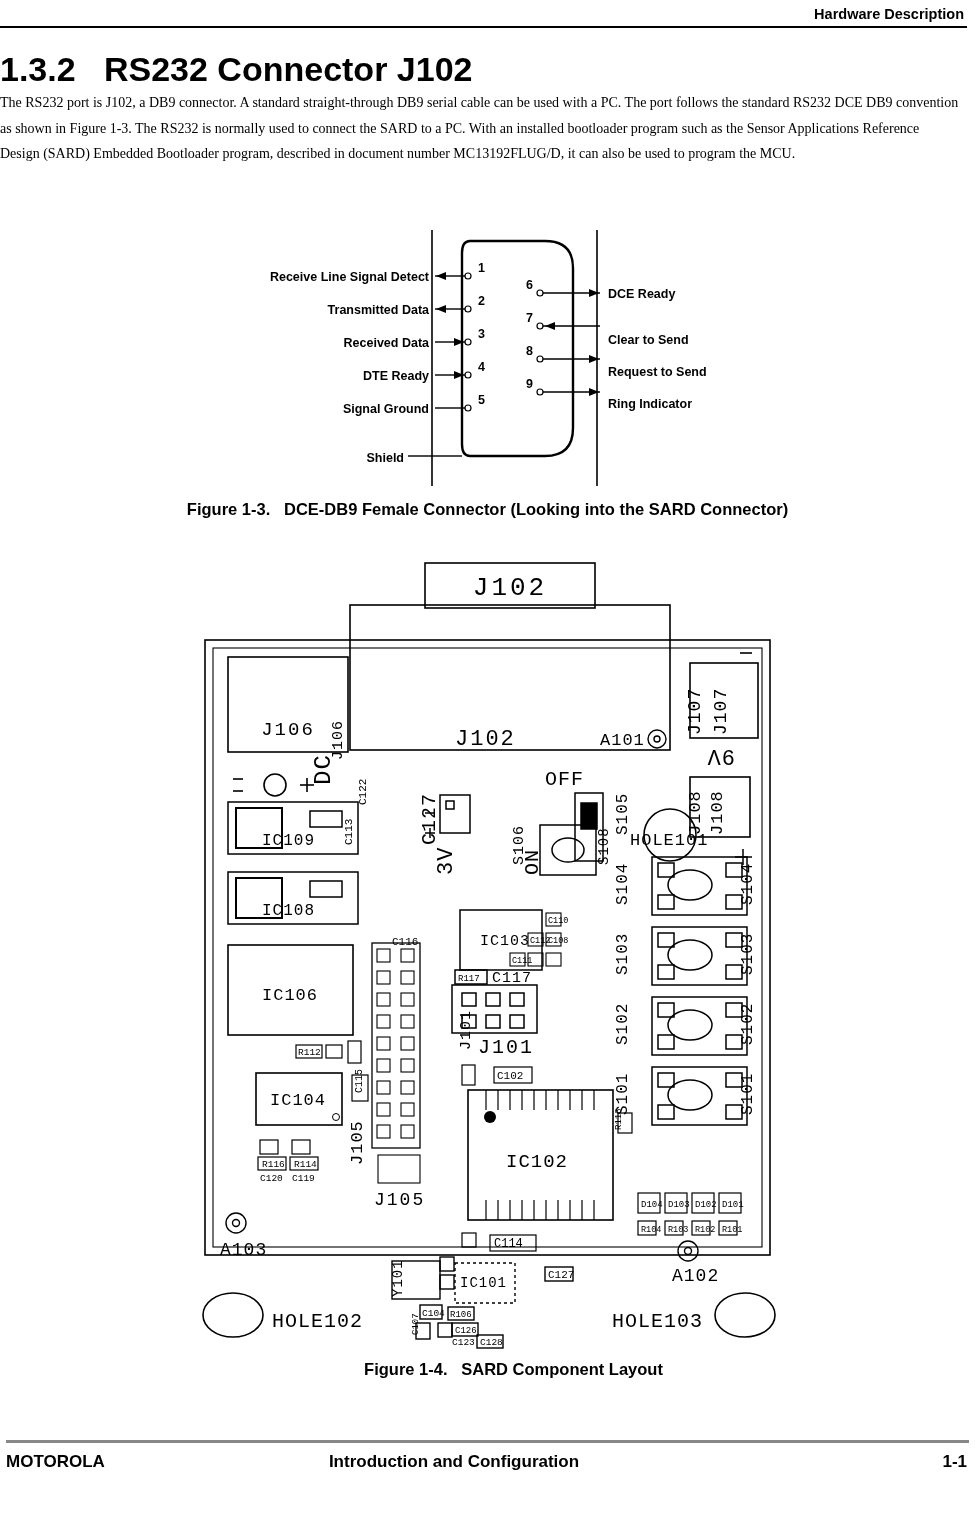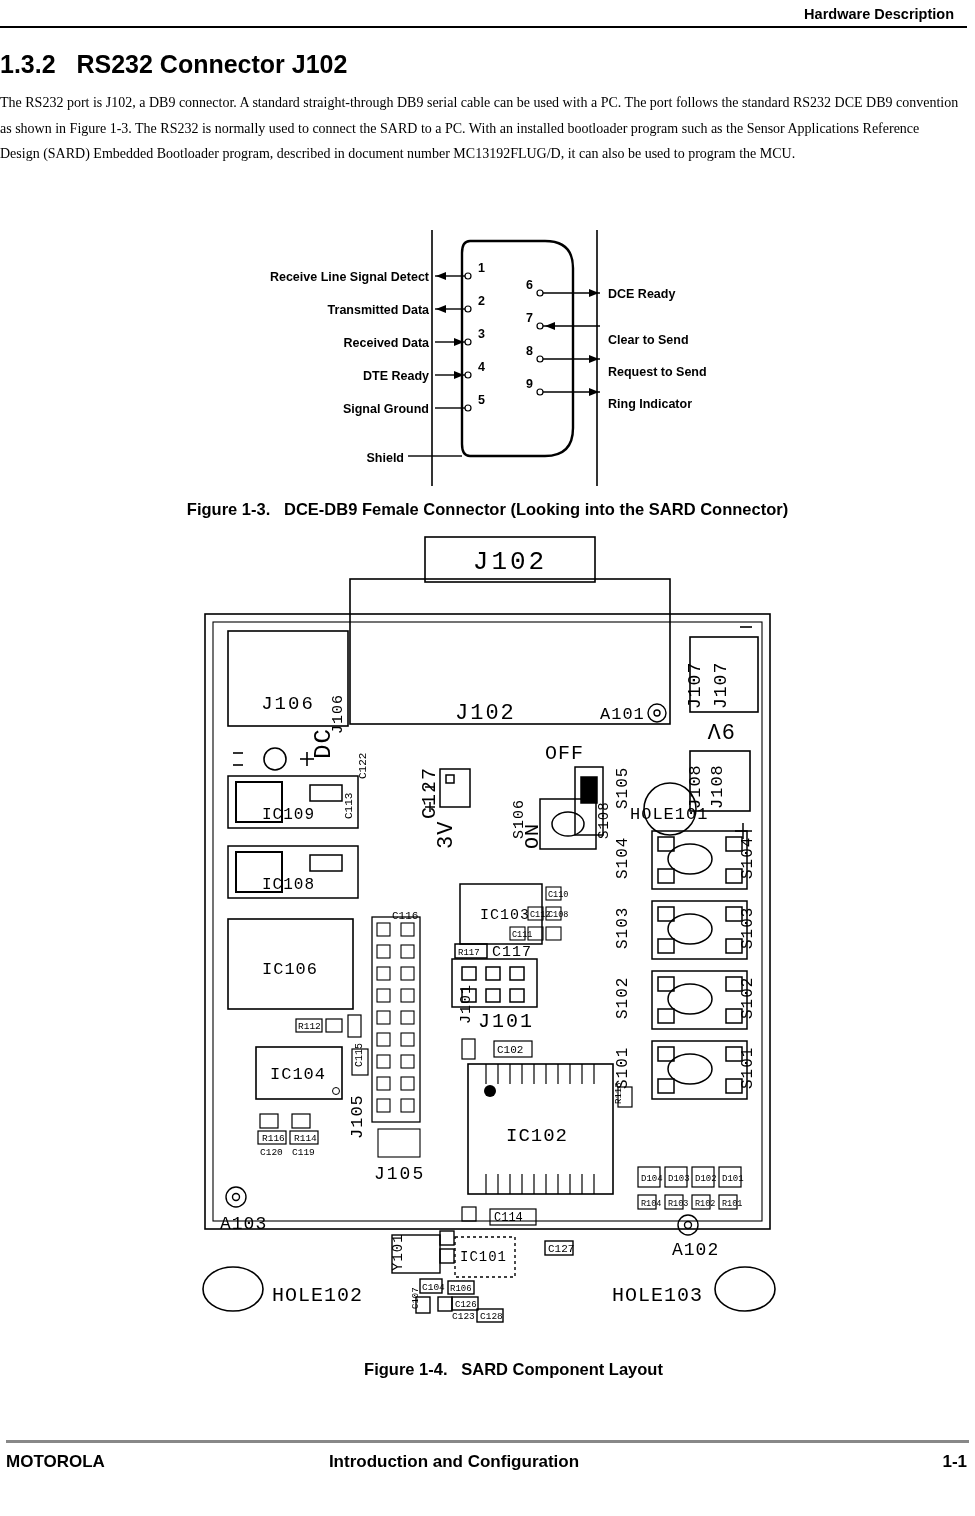--- a/index.html
+++ b/index.html
@@ -12,33 +12,33 @@
     overflow:hidden;
   }
   .page { position:relative; width:975px; height:1516px; }
 
   
   .hdr {
     position:absolute; top:0px; left:0; width:975px;
     text-align:right;
     font-family:"Liberation Sans", sans-serif;
     font-weight:bold; font-size:14.5px;
-    padding-right:21px; box-sizing:border-box;
+    padding-right:11px; box-sizing:border-box;
     padding-top:6px;
   }
   .hdr-rule {
     position:absolute; top:26px; left:0px; width:967px; height:2px;
     background:#000;
   }
 
   
   .sec-title {
     position:absolute; top:50px; left:0px;
     font-family:"Liberation Sans", sans-serif;
-    font-weight:bold; font-size:25px;
+    font-weight:bold; font-size:34px;
     letter-spacing:0px;
     white-space:pre;
   }
 
   
   .body-par {
     position:absolute; top:90px; left:0px; width:960px;
     font-size:14px; line-height:25.6px;
     text-align:left;
   }
@@ -57,21 +57,21 @@
   
   .fig13 { position:absolute; top:228px; left:0px; width:975px; height:260px; }
   .fig13 svg { display:block; }
   .fig13 text {
     font-family:"Liberation Sans", sans-serif;
     font-size:12.5px; font-weight:bold;
   }
   .pinnum { font-size:14px; font-weight:bold; }
 
   
-  .fig14 { position:absolute; top:519px; left:0px; width:791px; height:805px; }
+  .fig14 { position:absolute; top:545px; left:0px; width:791px; height:805px; }
   .fig14 svg { display:block; }
   .mono { font-family:"Liberation Mono", monospace; }
 
   
   .ftr-rule {
     position:absolute; top:1440px; left:6px; width:963px; height:3px;
     background:#888;
   }
   .ftr {
     position:absolute; top:1452px; left:0; width:975px; height:30px;

